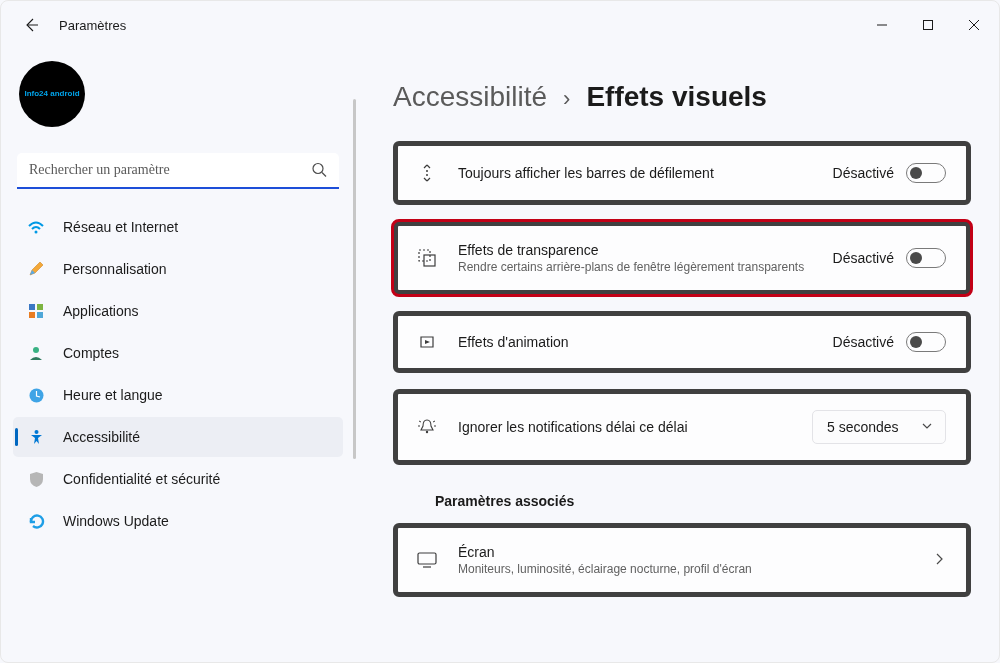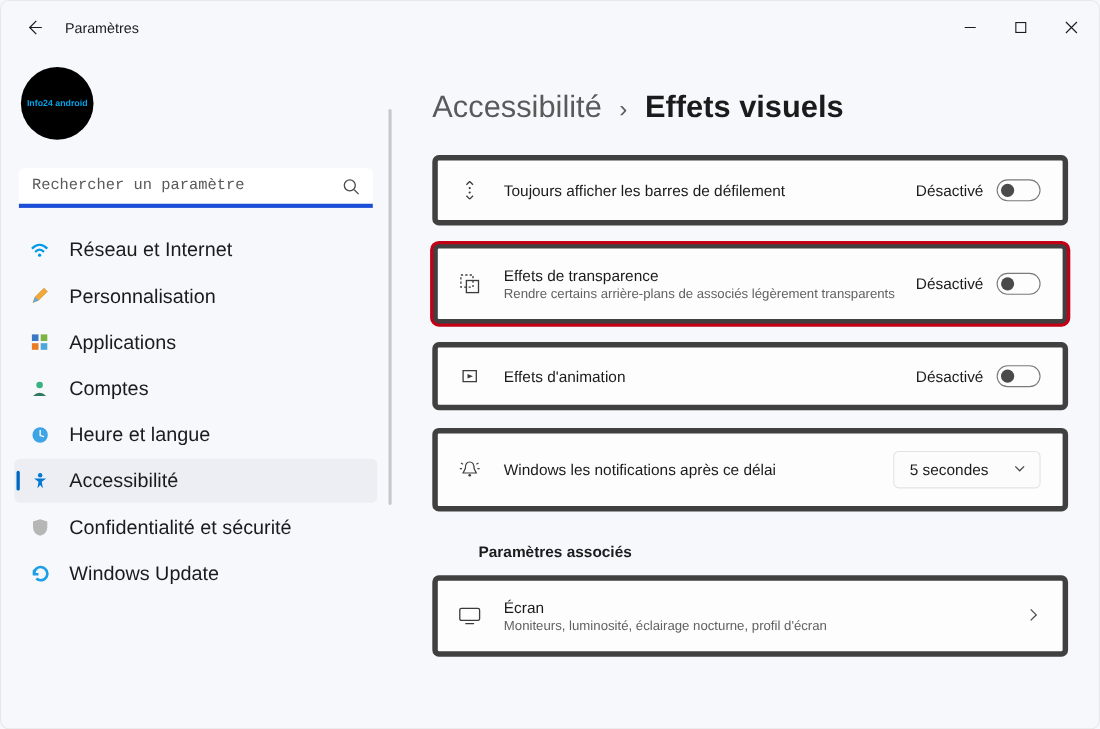--- a/index.html
+++ b/index.html
@@ -71,27 +71,27 @@
   }
 
   .search {
     position: relative;
     margin: 0 4px 18px 4px;
   }
   .search input {
     width: 100%;
     height: 36px;
     border: none;
-    border-bottom: 4px solid #1d4ed8;
+    border-bottom: 2px solid #1d4ed8;
     background: #fff;
     border-radius: 5px 5px 0 0;
     padding: 0 40px 0 12px;
     font-size: 14px;
     outline: none;
-    font-family: Liberation Mono, monospace;
+    font-family: Liberation Serif, serif;
   }
   .search input::placeholder { color:#5a5a5a; }
   .search .mag {
     position: absolute; right: 12px; top: 50%; transform: translateY(-50%);
     color:#4b4b4b;
   }
 
   .nav { display:flex; flex-direction:column; gap:2px; }
   .nav-item {
     height: 40px;
@@ -107,21 +107,21 @@
   }
   .nav-item.active::before {
     content:"";
     position:absolute;
     left:2px; top:11px;
     width:3px; height:18px;
     background:#0067c0;
     border-radius: 2px;
   }
   .nav-icon { width:18px; display:flex; align-items:center; justify-content:center; }
-  .nav-label { font-size:18px; color:#1b1b1b; }
+  .nav-label { font-size:14px; color:#1b1b1b; }
 
   
   .content {
     flex:1;
     padding: 10px 28px 0 40px;
     overflow: hidden;
     position: relative;
   }
   .scroll-indicator {
     position:absolute;
@@ -357,21 +357,21 @@
 
     <div class="card highlight">
       <span class="lead-icon">
         <svg width="20" height="20" viewBox="0 0 20 20">
             <rect x="2" y="2" width="11" height="11" fill="none" stroke="#3c3c3c" stroke-width="1.2" stroke-dasharray="2 2"></rect>
             <rect x="7" y="7" width="11" height="11" fill="none" stroke="#3c3c3c" stroke-width="1.2"></rect>
           </svg>
       </span>
       <div class="texts">
         <div class="title">Effets de transparence</div>
-        <div class="sub">Rendre certains arrière-plans de associés légèrement transparents</div>
+        <div class="sub">Rendre certains arrière-plans de fenêtre légèrement transparents</div>
       </div>
       <div class="toggle-wrap">
         <span class="state">Désactivé</span>
         <div class="toggle"></div>
       </div>
     </div>
 
     <div class="gap10"></div>
 
     <div class="card">
@@ -394,21 +394,21 @@
 
     <div class="card">
       <span class="lead-icon">
         <svg width="22" height="20" viewBox="0 0 22 20">
             <path d="M11 3 Q15 3 15 9 L17 13 L5 13 L7 9 Q7 3 11 3" fill="none" stroke="#3c3c3c" stroke-width="1.1"></path>
             <circle cx="11" cy="15" r="1.2" fill="#3c3c3c"></circle>
             <path d="M2 9 H4 M18 9 H20 M3 4 L5 5 M19 4 L17 5" stroke="#3c3c3c" stroke-width="1"></path>
           </svg>
       </span>
       <div class="texts">
-        <div class="title">Windows les notifications après ce délai</div>
+        <div class="title">Ignorer les notifications délai ce délai</div>
       </div>
       <div class="dropdown">
         <span>5 secondes</span>
         <span class="chev">
           <svg width="12" height="12" viewBox="0 0 12 12">
               <path d="M2 4 L6 8 L10 4" fill="none" stroke="#4a4a4a" stroke-width="1.2"></path>
             </svg>
         </span>
       </div>
     </div>

